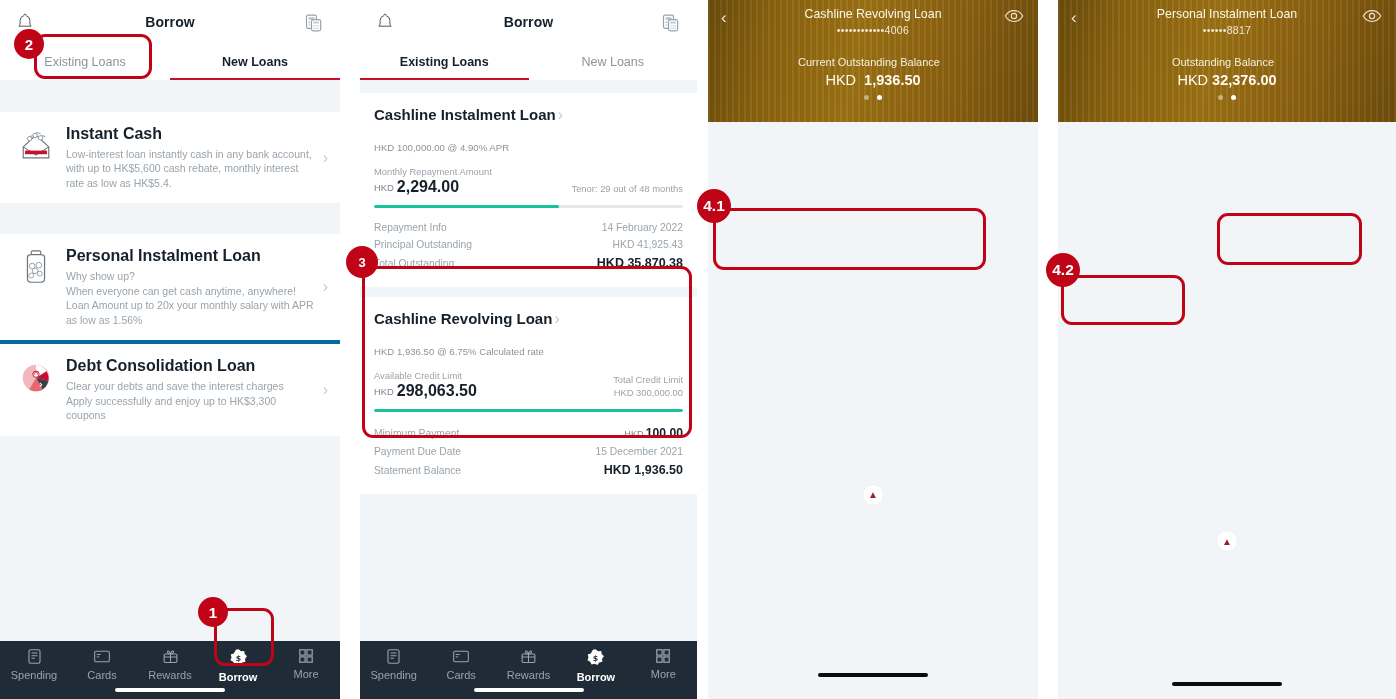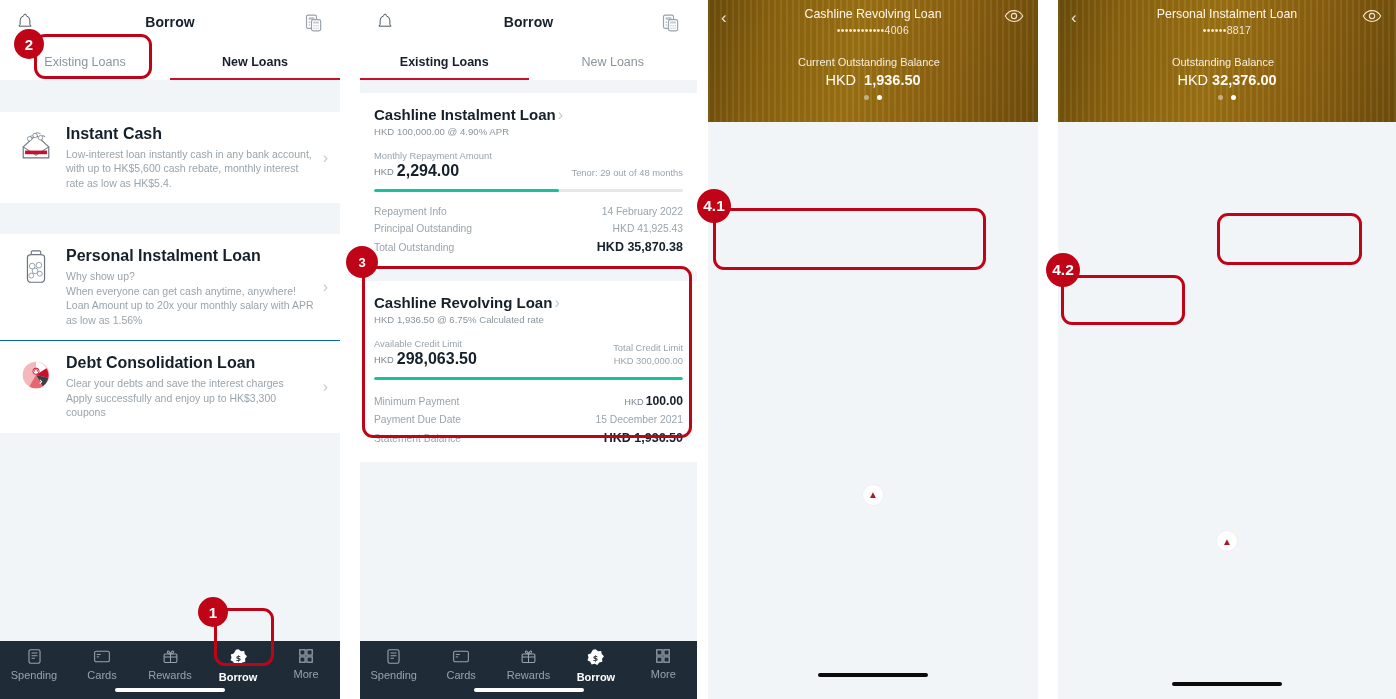--- a/index.html
+++ b/index.html
@@ -30,33 +30,33 @@
   .tabs { position: relative; height: 36px; background: #fff; display: flex; }
   .tab { flex: 1; display: flex; align-items: center; justify-content: center;
          font-size: 12.5px; color: #8b949c; position: relative; }
   .tab.active { color: #16202b; font-weight: bold; }
   .tab .ul { position: absolute; bottom: 0; left: 0; right: 0; height: 2.5px; background: #c8102e; }
   .tabsep { height: 1px; background: #e7ebee; }
 
   
   .sectionhdr { background: #edf0f2; padding: 11px 14px 9px; font-size: 9.5px; color: #5d6b76; letter-spacing: .55px; }
   .loanrow { background: #fff; display: flex; align-items: flex-start; padding: 13px 12px 13px 14px; position: relative; }
-  .loanrow + .loanrow { border-top: 1px solid #0369a1; }
+  .loanrow + .loanrow { border-top: 4px solid #0369a1; }
   .loanicon { width: 44px; min-width: 44px; height: 42px; margin-right: 8px; display: flex; align-items: center; justify-content: center; }
   .loanbody { flex: 1; padding-right: 6px; }
   .loanname { font-size: 16px; font-weight: bold; color: #16202b; margin-bottom: 4px; }
   .loandesc { font-size: 10.5px; line-height: 1.38; color: #9aa4ac; }
   .chev { align-self: center; color: #c3cbd1; font-size: 16px; font-weight: 300; padding-left: 2px; }
 
   
   .card { background: #fff; margin: 0; padding: 13px 14px 14px; position: relative; }
   .cardgap { height: 10px; background: #f2f5f7; }
   .cardtitlerow { display: flex; align-items: flex-start; }
   .cardtitle { font-size: 15px; font-weight: bold; color: #16202b; flex: 1; }
-  .cardsub { font-size: 9.6px; color: #8b949c; margin-top: 3px; }
+  .cardsub { font-size: 9.6px; color: #8b949c; margin-top: 19px; }
   .kvtop { display: flex; justify-content: space-between; align-items: flex-end; margin-top: 13px; }
   .kvlabel { font-size: 9.4px; color: #9aa4ac; margin-bottom: 1px; }
   .kvbig { font-size: 16px; font-weight: bold; color: #16202b; }
   .kvbig .cur { font-size: 9.4px; font-weight: normal; color: #7d878f; margin-right: 3px; vertical-align: 1.5px; }
   .kvright { text-align: right; }
   .kvrightsm { font-size: 9.4px; color: #9aa4ac; line-height: 1.45; }
   .bar { height: 3px; background: #e4e8eb; border-radius: 2px; margin-top: 9px; overflow: hidden; }
   .bar > i { display: block; height: 100%; background: #18c29c; border-radius: 2px; }
   .detail { margin-top: 11px; }
   .drow { display: flex; justify-content: space-between; align-items: baseline; padding: 3px 0; font-size: 10.3px; color: #9aa4ac; }

